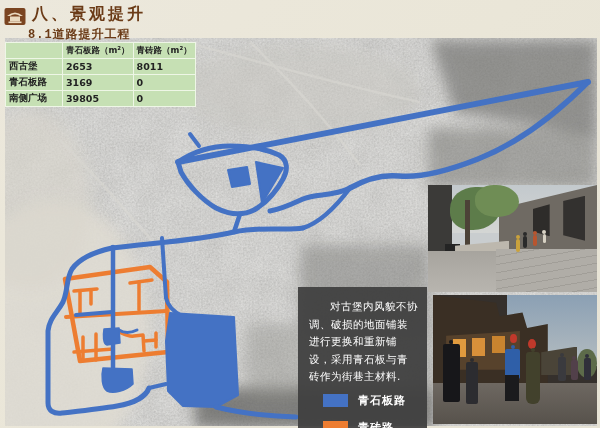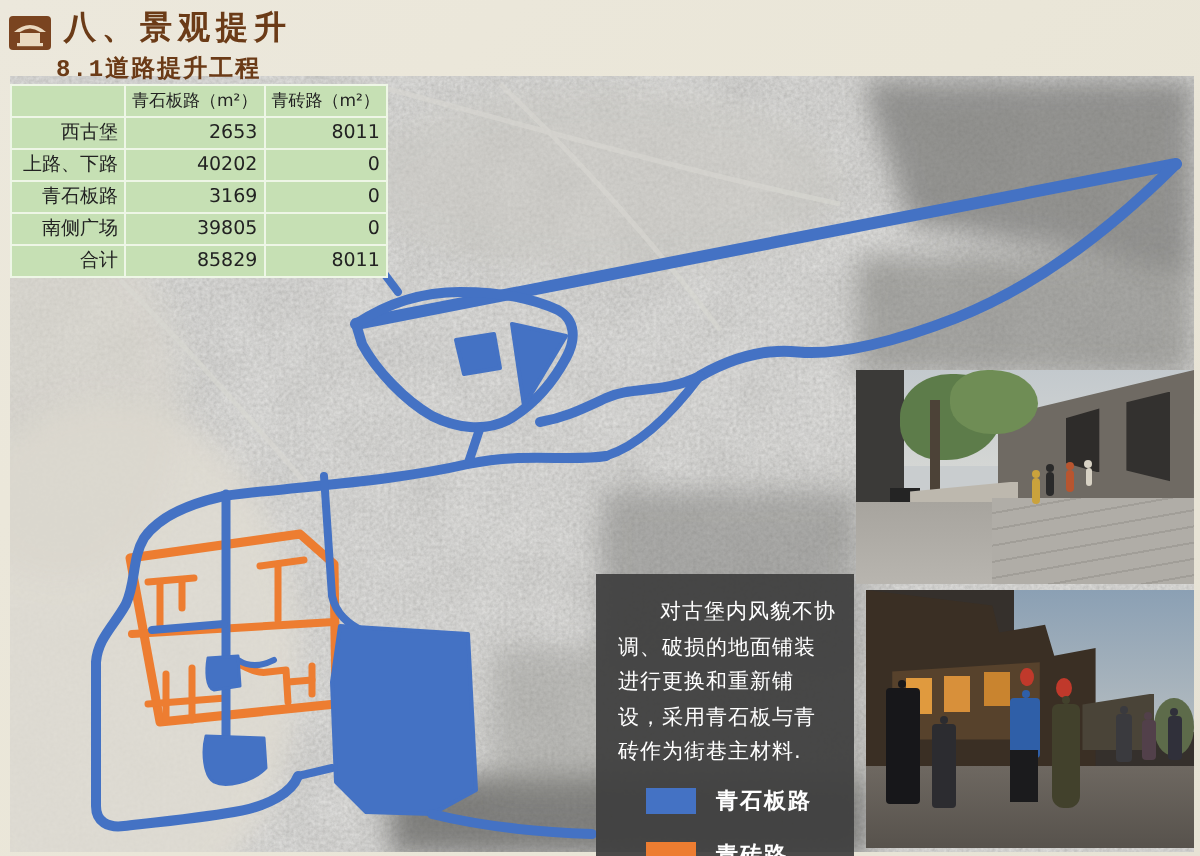--- a/index.html
+++ b/index.html
@@ -18,21 +18,21 @@
               letter-spacing:1px;font-family:Liberation Mono, monospace;}
 
   
   .map{position:absolute;left:5px;top:38px;width:592px;height:388px;z-index:1;}
 
   
   table.area{position:absolute;left:5px;top:42px;z-index:20;border-collapse:collapse;
              background:#c6e0b4;}
   table.area td,table.area th{border:1px solid #eef6e6;background:#c6e0b4;
              color:#222;padding:1px 3px;height:13px;white-space:nowrap;
-             font-weight:400;text-align:right;vertical-align:middle;}
+             font-weight:700;text-align:left;vertical-align:middle;}
   table.area th{font-size:8.5px;}
   table.area td{font-size:9.5px;}
   .c0{width:50px;} .c1{width:60px;} .c2{width:52px;}
 
   
   .infobox{position:absolute;left:298px;top:287px;width:129px;height:158px;z-index:15;
            background:rgba(62,62,62,.93);color:#fff;box-sizing:border-box;
            padding:11px 9px 0 11px;}
   .infobox p{margin:0;font-size:10.5px;line-height:17.5px;text-indent:2em;
              letter-spacing:.5px;}
@@ -166,38 +166,28 @@
       <th class="c0"></th>
       <th class="c1">青石板路（m²）</th>
       <th class="c2">青砖路（m²）</th>
     </tr>
     <tr>
       <td>西古堡</td>
       <td>2653</td>
       <td>8011</td>
     </tr>
     <tr>
-      <td>上路、下路</td>
-      <td>40202</td>
-      <td>0</td>
-    </tr>
-    <tr>
       <td>青石板路</td>
       <td>3169</td>
       <td>0</td>
     </tr>
     <tr>
       <td>南侧广场</td>
       <td>39805</td>
       <td>0</td>
-    </tr>
-    <tr>
-      <td>合计</td>
-      <td>85829</td>
-      <td>8011</td>
     </tr>
   </tbody>
     </table>
 
   <div class="infobox">
     <p>对古堡内风貌不协调、破损的地面铺装进行更换和重新铺设，采用青石板与青砖作为街巷主材料.</p>
     <div class="legend">
       <div class="legend-row">
         <span class="swatch blue"></span>
         <span class="legend-label">青石板路</span>

